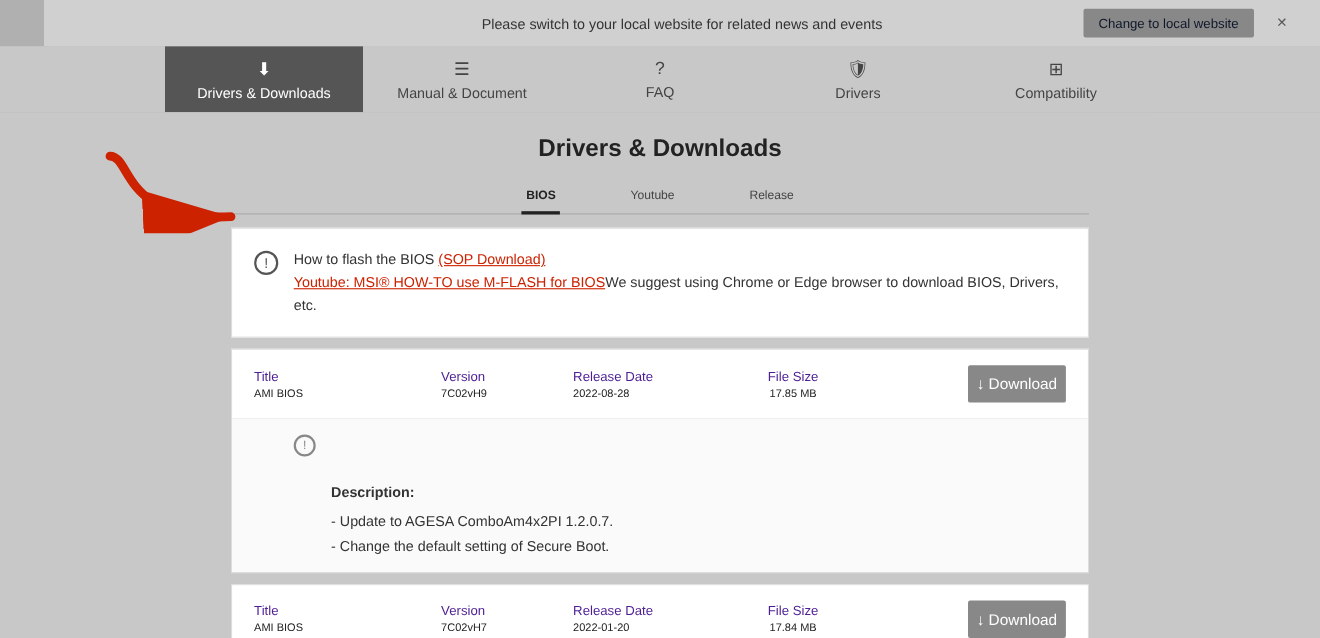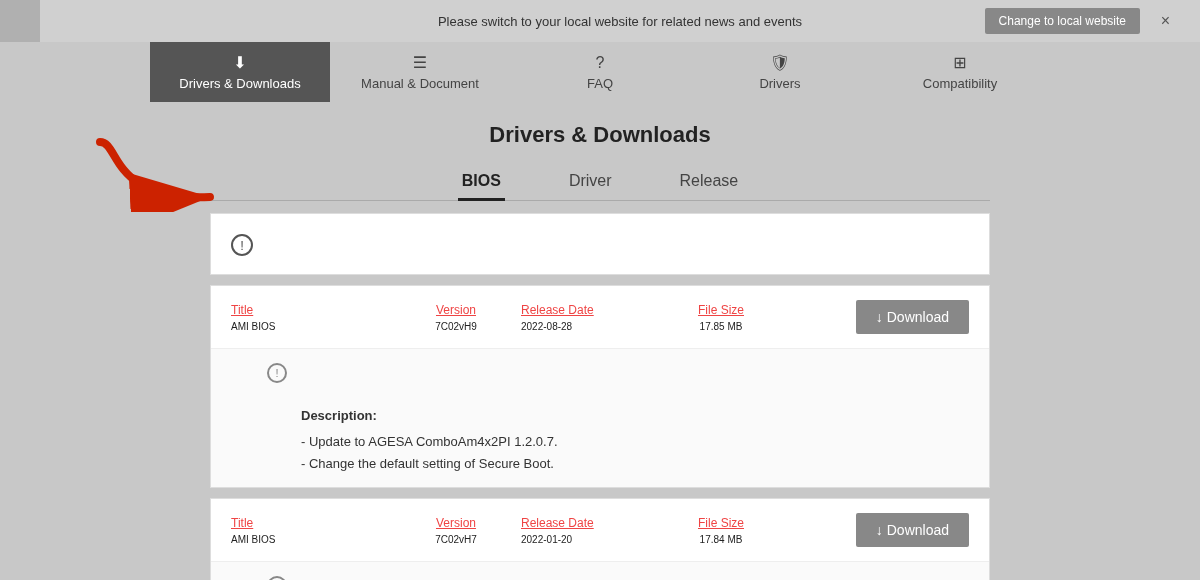--- a/index.html
+++ b/index.html
@@ -21,21 +21,21 @@
       justify-content: center;
       position: relative;
       font-size: 13px;
       color: #333;
       margin-left: 40px;
     }
     .notification-bar .change-btn {
       position: absolute;
       right: 60px;
       background: #888;
-      color: #ffffff;
+      color: #0f172a;
       border: none;
       padding: 6px 14px;
       font-size: 12px;
       cursor: pointer;
       border-radius: 2px;
     }
     .notification-bar .close-btn {
       position: absolute;
       right: 30px;
       background: none;
@@ -111,21 +111,21 @@
     
     .sub-tabs {
       display: flex;
       justify-content: center;
       gap: 60px;
       margin-bottom: 0;
       border-bottom: 1px solid #aaa;
     }
     .sub-tab {
       padding: 8px 4px;
-      font-size: 16px;
+      font-size: 11px;
       cursor: pointer;
       border: none;
       background: none;
       color: #444;
       border-bottom: 3px solid transparent;
       margin-bottom: -1px;
     }
     .sub-tab.active {
       color: #222;
       border-bottom: 3px solid #222;
@@ -177,39 +177,38 @@
       padding: 14px 20px;
       gap: 10px;
     }
     .card-col {
       display: flex;
       flex-direction: column;
       gap: 4px;
     }
     .card-col .col-label {
       font-size: 12px;
-      color: #ef4444;
-      text-decoration: underline;
+      color: #4c1d95;
     }
     .card-col .col-value {
       font-size: 10px;
       color: #222;
       font-weight: 500;
     }
     .col-title { width: 160px; }
-    .col-version { width: 110px; text-align: center; }
+    .col-version { width: 110px; }
     .col-date { width: 130px; }
     .col-size { width: 120px; align-items: center; }
     .col-action { margin-left: auto; }
 
     .download-btn {
       background: #888;
       color: #fff;
       border: none;
-      padding: 9px 20px;
+      padding: 9px 8px;
       font-size: 14px;
       cursor: pointer;
       border-radius: 2px;
       display: flex;
       align-items: center;
       gap: 6px;
       white-space: nowrap;
     }
 
     .card-description {
@@ -287,26 +286,31 @@
       </defs>
       <path d="M 10 10 C 30 10, 20 70, 120 65" stroke="#cc2200" stroke-width="8" fill="none" marker-end="url(#arrowhead)" stroke-linecap="round"></path>
     </svg>
   </div>
 
   <div class="content-panel">
     <h1 class="page-title">Drivers &amp; Downloads</h1>
 
     <div class="sub-tabs">
       <button class="sub-tab active">BIOS</button>
-      <button class="sub-tab">Driver</button>
+      <button class="sub-tab">Youtube</button>
       <button class="sub-tab">Release</button>
     </div>
 
     <div class="info-box">
       <div class="info-icon">!</div>
+      <div class="info-text">
+        <span>How to flash the BIOS </span><a href="#">(SOP Download)</a>
+        <br>
+        <a href="#">Youtube: MSI® HOW-TO use M-FLASH for BIOS</a><span>We suggest using Chrome or Edge browser to download BIOS, Drivers, etc.</span>
+      </div>
     </div>
 
     <div class="download-card">
       <div class="card-main">
         <div class="card-col col-title">
           <span class="col-label">Title</span>
           <span class="col-value">AMI BIOS</span>
         </div>
         <div class="card-col col-version">
           <span class="col-label">Version</span>

